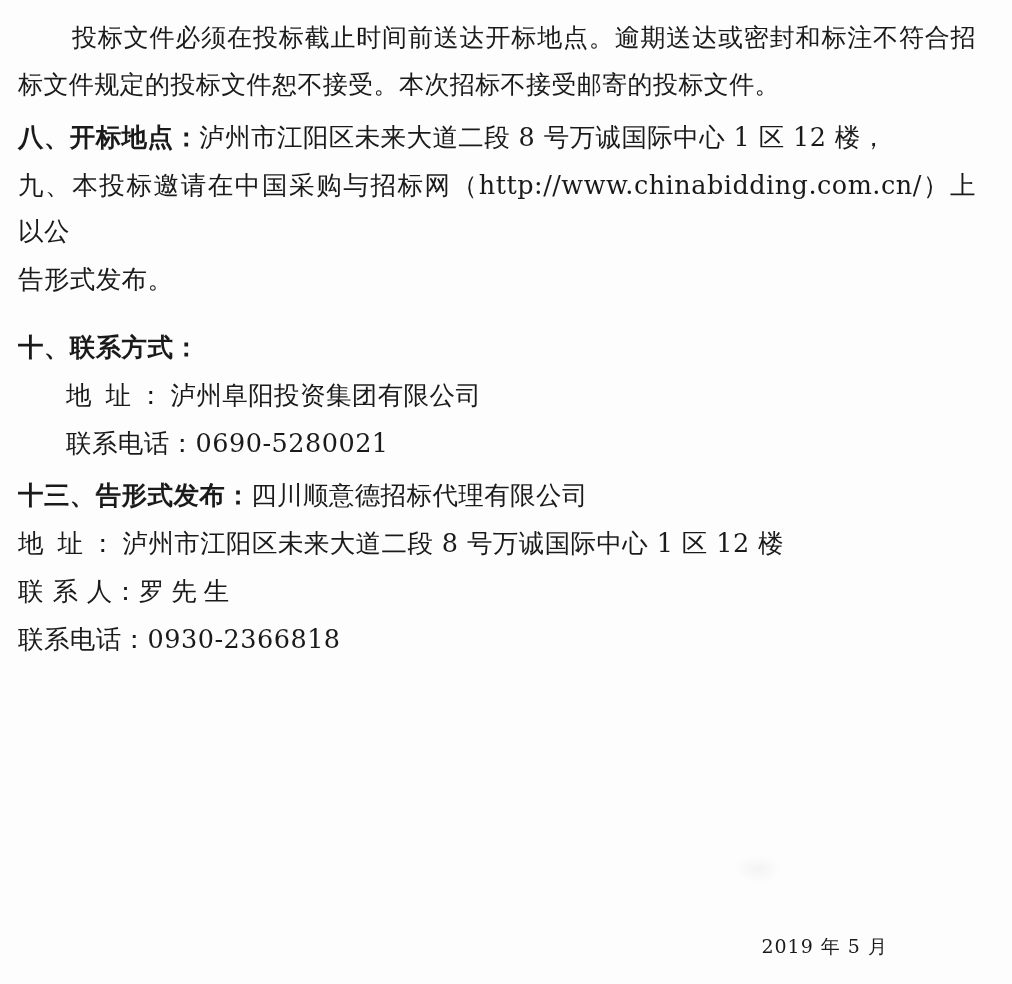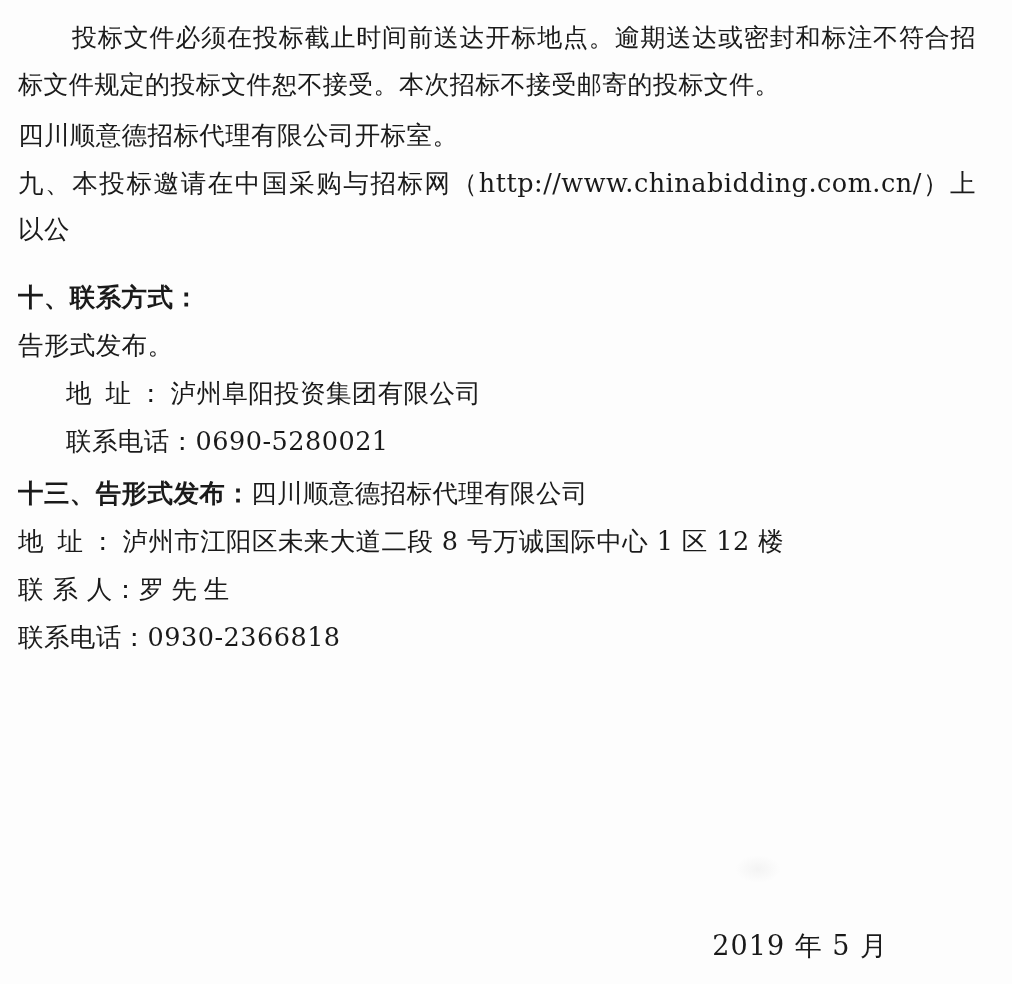--- a/index.html
+++ b/index.html
@@ -62,21 +62,21 @@
   .sp-wide {
     letter-spacing: 14px;
   }
   .sp-mid {
     letter-spacing: 7px;
   }
   .date-line {
     position: absolute;
     right: 124px;
     bottom: 20px;
-    font-size: 27px;
+    font-size: 19px;
     line-height: 36px;
     letter-spacing: 1px;
     white-space: nowrap;
   }
   .faint-mark {
     position: absolute;
     left: 735px;
     top: 855px;
     width: 46px;
     height: 28px;
@@ -86,30 +86,32 @@
 </style>
 </head>
 <body>
 
 <div class="page">
 
   <div class="body-wrap">
 
     <p class="para-intro">投标文件必须在投标截止时间前送达开标地点。逾期送达或密封和标注不符合招标文件规定的投标文件恕不接受。本次招标不接受邮寄的投标文件。</p>
 
+    <p class="line gap-small">
+      <span class="bold">八、开标地点：</span><span>泸州市江阳区未来大道二段 8 号万诚国际中心 1 区 12 楼，</span>
+    </p>
 
-    <p class="line">四川顺意德招标代理有限公司开标室。</p>
 
     <p class="line">
       <span>九、本投标邀请在中国采购与招标网（</span><span class="lat">http://www.chinabidding.com.cn/</span><span>）上以公</span>
     </p>
 
+    <p class="line">告形式发布。</p>
+
     <p class="line gap-above bold">十、联系方式：</p>
-
-    <p class="line">告形式发布。</p>
 
 
     <p class="line indent-1">
       <span class="sp-wide">地</span><span class="sp-mid">址：</span><span>泸州阜阳投资集团有限公司</span>
     </p>
 
 
     <p class="line indent-1">
       <span>联系电话：</span><span class="lat">0690-5280021</span>
     </p>

